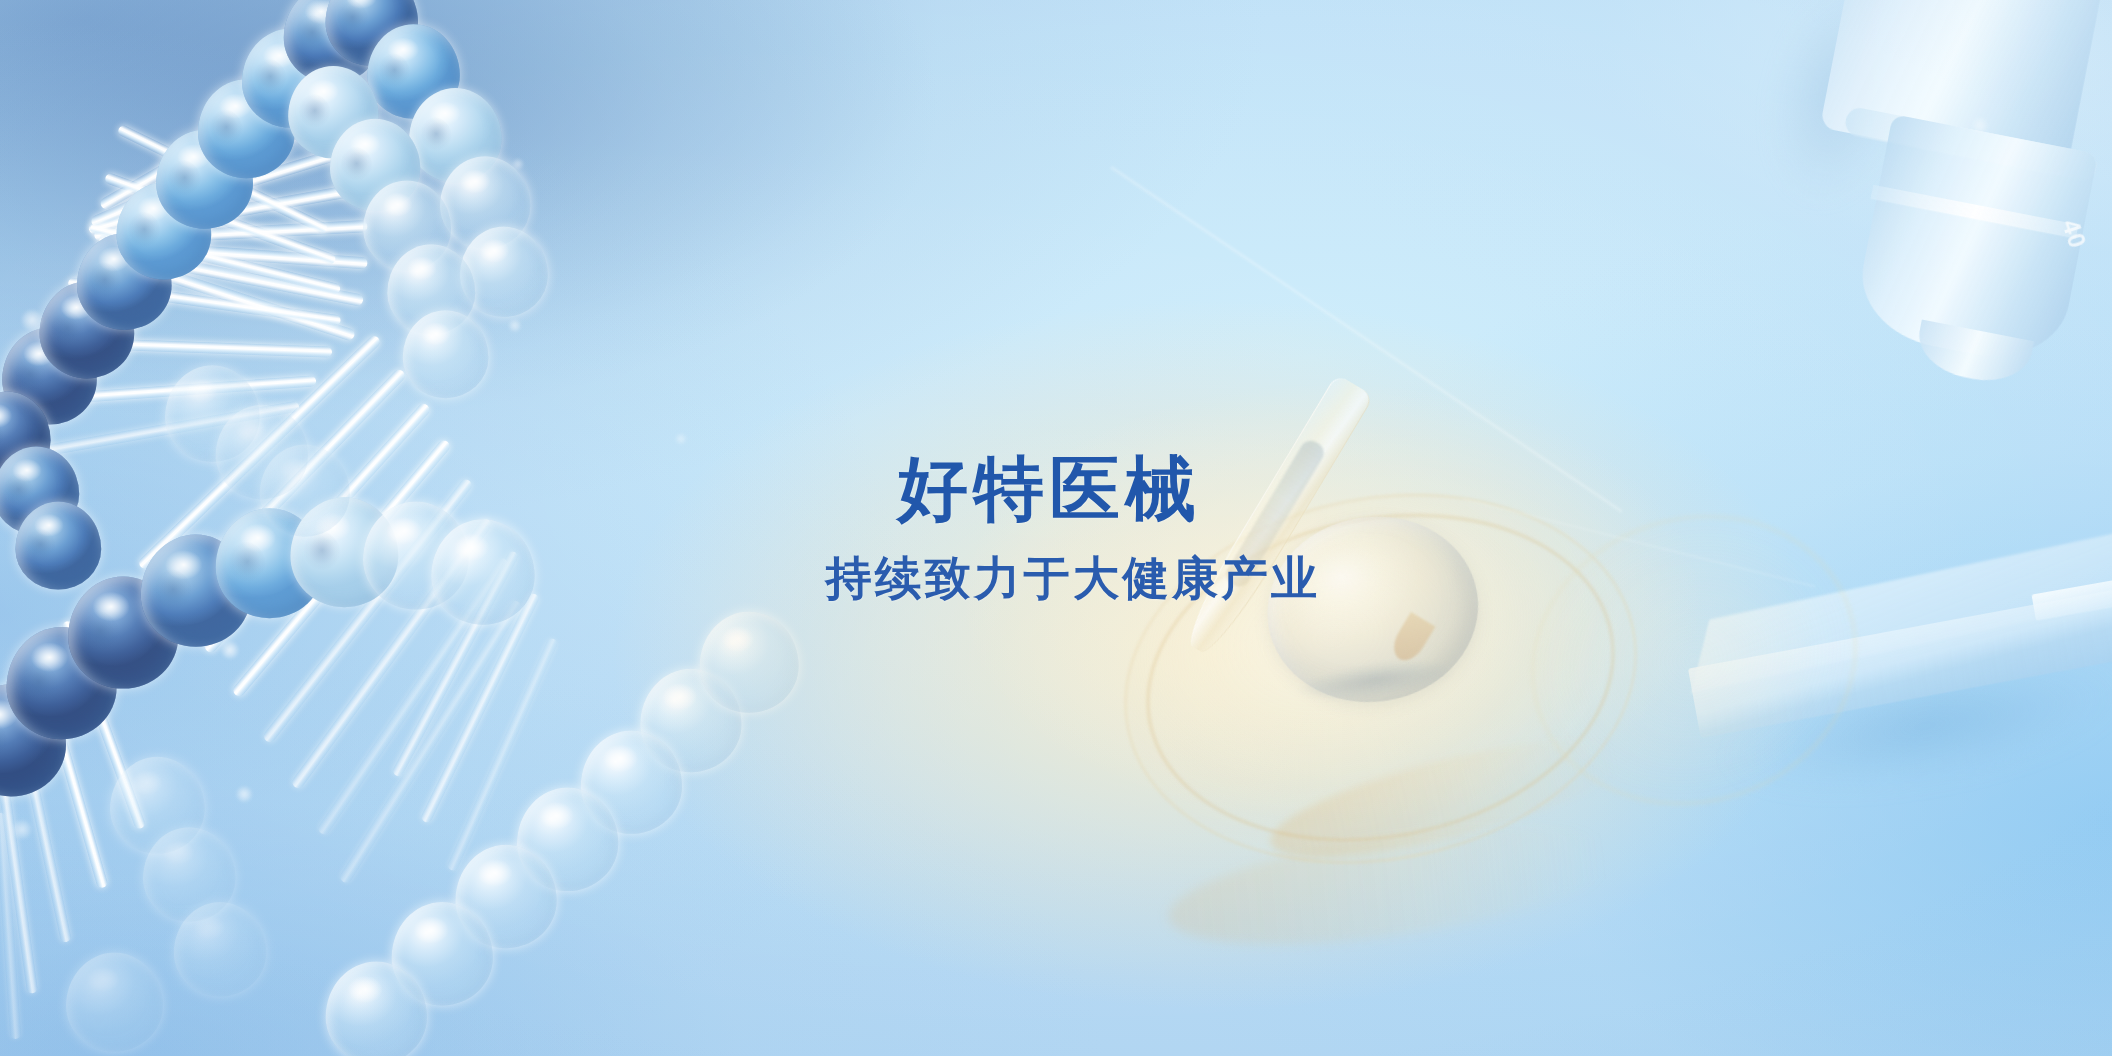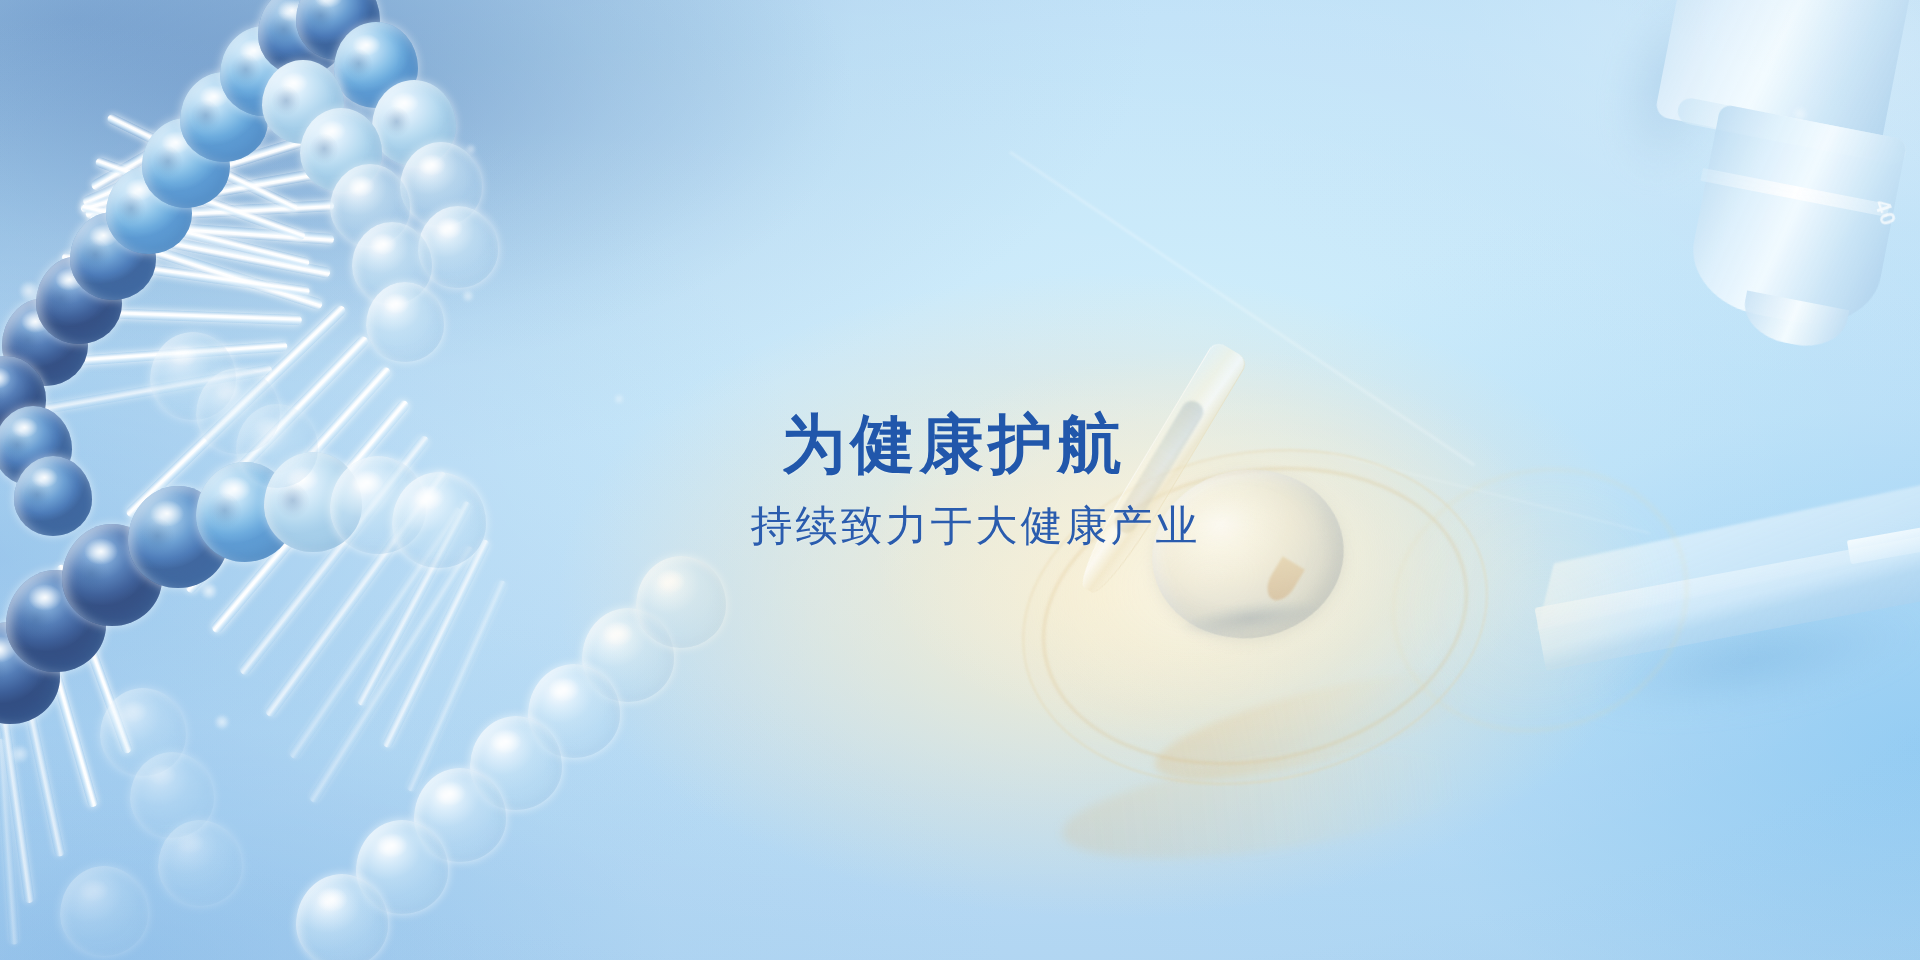--- a/index.html
+++ b/index.html
@@ -339,21 +339,21 @@
     font-size:64px;
     font-weight:700;
     letter-spacing:5px;
     color:#2157ab;
     line-height:1.08;
     text-shadow:0 1px 2px rgba(255,255,255,0.35);
   }
   .hero-sub1{
     margin-top:24px;
     font-size:42px;
-    font-weight:400;
+    font-weight:700;
     letter-spacing:3px;
     color:#2a5cae;
     line-height:1.1;
     text-shadow:0 1px 2px rgba(255,255,255,0.3);
     margin-left:43px;
   }
   .hero-sub2{
     margin-top:30px;
     font-size:44px;
     font-weight:700;
@@ -614,18 +614,18 @@
   <div class="bokeh" style="left:198px; top:580px; width:22px; height:22px; opacity:.8;"></div>
   <div class="bokeh" style="left:212px; top:712px; width:20px; height:20px; opacity:.7;"></div>
   <div class="bokeh" style="left:8px;   top:742px; width:24px; height:24px; opacity:.6;"></div>
   <div class="bokeh" style="left:460px; top:288px; width:16px; height:16px; opacity:.6;"></div>
   <div class="bokeh" style="left:464px; top:142px; width:14px; height:14px; opacity:.5;"></div>
   <div class="bokeh" style="left:612px; top:392px; width:14px; height:14px; opacity:.45;"></div>
   <div class="bokeh" style="left:1790px; top:104px; width:20px; height:20px; opacity:.45;"></div>
 
   <div class="hero">
     <div class="hero-inner">
-      <div class="hero-title">为健康护航</div>
+      <div class="hero-title">好特医械</div>
       <div class="hero-sub1">持续致力于大健康产业</div>
     </div>
   </div>
 
 </div>
 
 </body></html>

